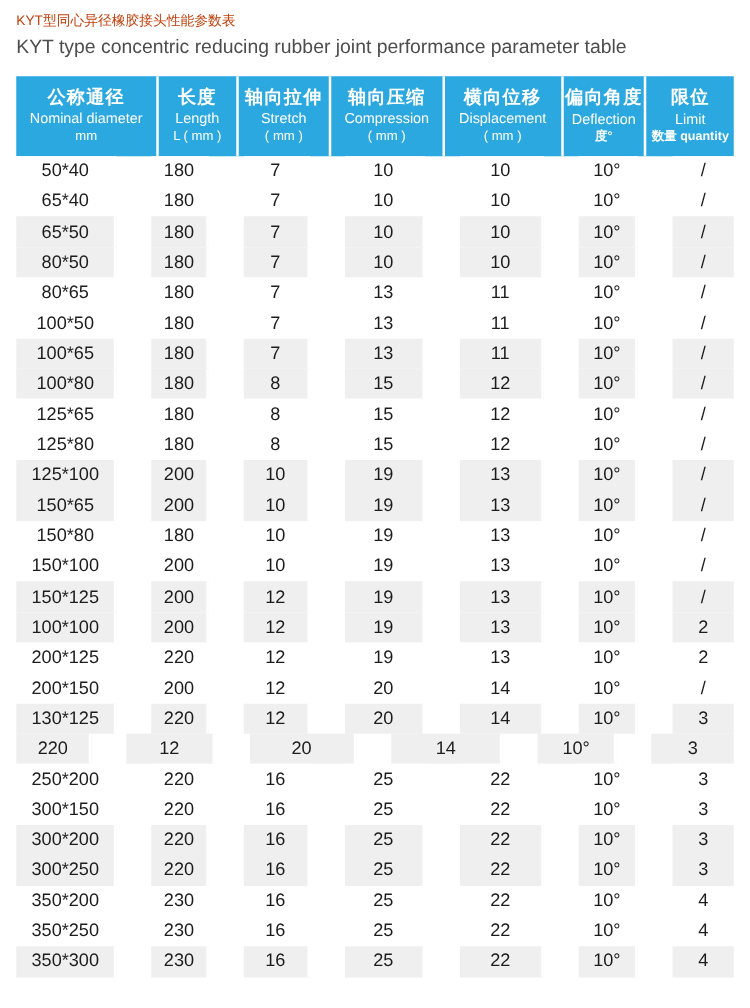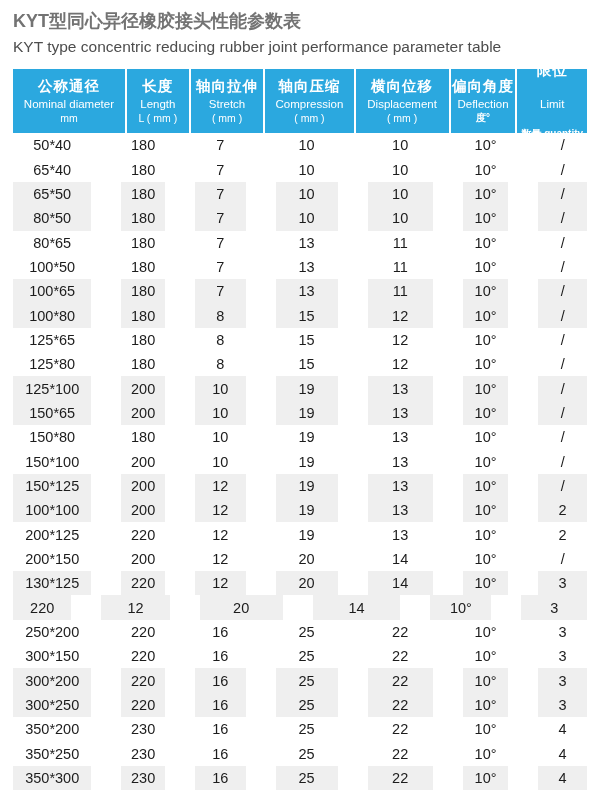--- a/index.html
+++ b/index.html
@@ -11,24 +11,24 @@
     width: 600px;
     height: 806px;
     font-family: "Liberation Sans", sans-serif;
     overflow: hidden;
   }
   .page {
     padding: 11px 13px 0 13px;
   }
   .title-zh {
     margin: 0;
-    font-size: 18px;
+    font-size: 11px;
     line-height: 1.2;
-    font-weight: 700;
-    color: #737373;
+    font-weight: 400;
+    color: #c2410c;
   }
   .title-en {
     margin-top: 5px;
     font-size: 15.5px;
     line-height: 1.2;
     font-weight: 400;
     color: #4d4d4d;
   }
   .param-table {
     margin-top: 13px;
@@ -44,21 +44,21 @@
     display: flex;
     flex-direction: column;
     align-items: center;
     justify-content: center;
     color: #ffffff;
     border-right: 2px solid #ffffff;
     line-height: 1.22;
     overflow: hidden;
     text-align: right;
   }
-  .hcell:last-child { border-right: none; gap: 16px; }
+  .hcell:last-child { border-right: none; }
   .hcell .zh {
     font-size: 14.5px;
     font-weight: 700;
     letter-spacing: 1px;
     white-space: nowrap;
   }
   .hcell .en {
     font-size: 11.5px;
     margin-top: 1px;
     white-space: nowrap;

